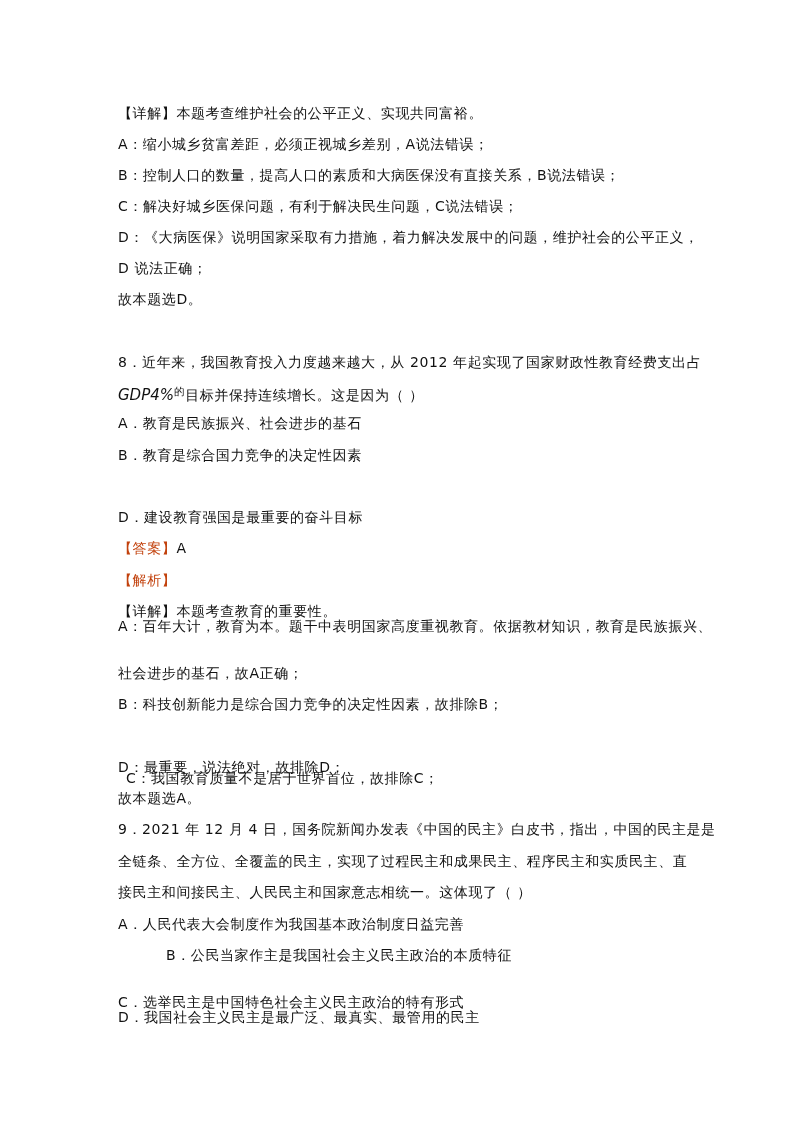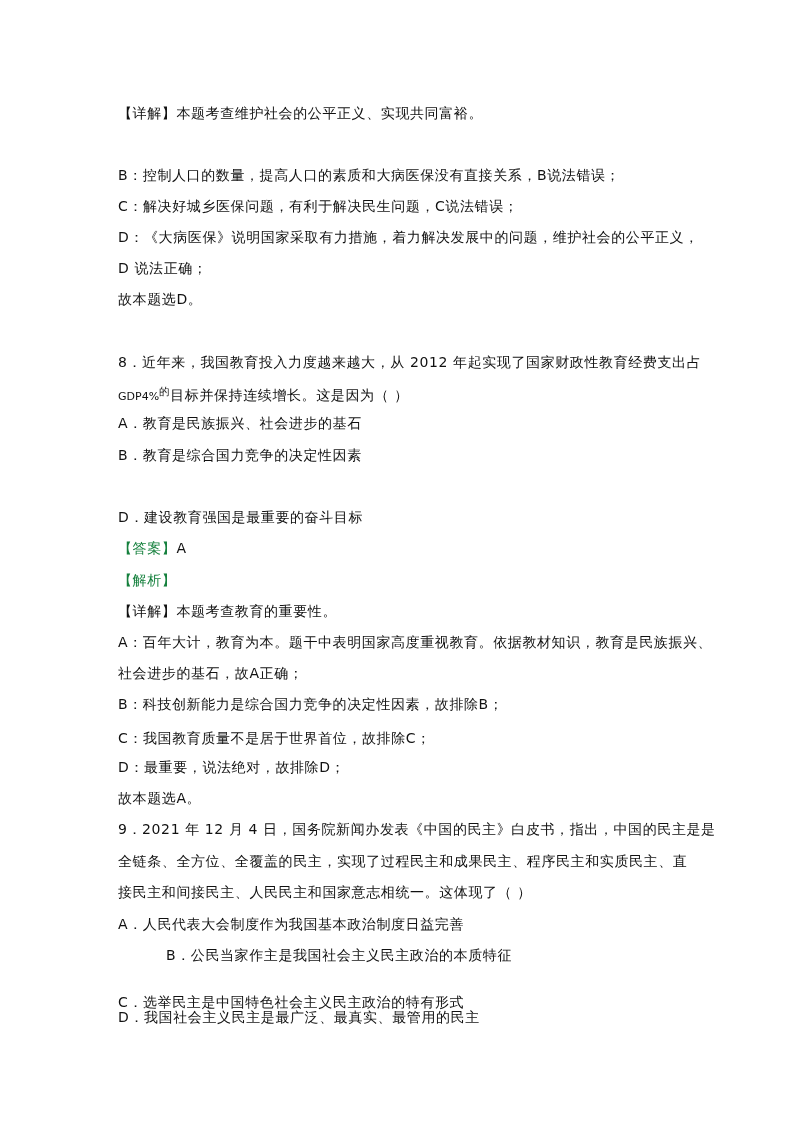--- a/index.html
+++ b/index.html
@@ -1,54 +1,55 @@
 <!DOCTYPE html>
 <html><head>
 <meta charset="utf-8">
 <style>
   html, body { margin: 0; padding: 0; background: #ffffff; }
   body { width: 794px; height: 1123px; position: relative; overflow: hidden;
          font-family: "DejaVu Sans", "Liberation Sans", sans-serif; color: #000; }
   .page { position: absolute; left: 0; top: 0; width: 672px; height: 1123px; background: #fff; }
   .line { position: absolute; left: 118px; font-size: 14px; line-height: 18px;
           white-space: nowrap; letter-spacing: 0.6px; color: #111; }
-  .blue { color: #15803d; }
-  .small { font-size: 11px; letter-spacing: 0; }
+  .blue { color: #c2410c; }
+  .small { font-size: 15px; letter-spacing: 0; font-style: italic; }
   .sup { font-size: 10.5px; position: relative; top: -5px; }
 </style>
 </head>
 <body>
 
 <div class="page">
 
   <div class="line" style="top:104px;">【详解】本题考查维护社会的公平正义、实现共同富裕。</div>
+  <div class="line" style="top:135px;">A：缩小城乡贫富差距，必须正视城乡差别，A说法错误；</div>
   <div class="line" style="top:166px;">B：控制人口的数量，提高人口的素质和大病医保没有直接关系，B说法错误；</div>
   <div class="line" style="top:197px;">C：解决好城乡医保问题，有利于解决民生问题，C说法错误；</div>
   <div class="line" style="top:228px;">D：《大病医保》说明国家采取有力措施，着力解决发展中的问题，维护社会的公平正义，</div>
   <div class="line" style="top:259px;">D 说法正确；</div>
   <div class="line" style="top:290px;">故本题选D。</div>
 
   <div class="line" style="top:353px;">8．近年来，我国教育投入力度越来越大，从 2012 年起实现了国家财政性教育经费支出占</div>
   <div class="line" style="top:386px;">
     <span class="small">GDP4%</span><span class="sup">的</span><span>目标并保持连续增长。这是因为（  ）</span>
   </div>
   <div class="line" style="top:414px;">A．教育是民族振兴、社会进步的基石</div>
   <div class="line" style="top:446px;">B．教育是综合国力竞争的决定性因素</div>
   <div class="line" style="top:508px;">D．建设教育强国是最重要的奋斗目标</div>
 
   <div class="line" style="top:539px;">
     <span class="blue">【答案】</span><span>A</span>
   </div>
   <div class="line blue" style="top:571px;">【解析】</div>
 
   <div class="line" style="top:602px;">【详解】本题考查教育的重要性。</div>
-  <div class="line" style="top:633px;">A：百年大计，教育为本。题干中表明国家高度重视教育。依据教材知识，教育是民族振兴、</div>
+  <div class="line" style="top:617px;">A：百年大计，教育为本。题干中表明国家高度重视教育。依据教材知识，教育是民族振兴、</div>
   <div class="line" style="top:664px;">社会进步的基石，故A正确；</div>
   <div class="line" style="top:695px;">B：科技创新能力是综合国力竞争的决定性因素，故排除B；</div>
-  <div class="line" style="top:729px;">C：我国教育质量不是居于世界首位，故排除C；</div>
+  <div class="line" style="top:769px;margin-left:8px;">C：我国教育质量不是居于世界首位，故排除C；</div>
   <div class="line" style="top:758px;">D：最重要，说法绝对，故排除D；</div>
   <div class="line" style="top:789px;">故本题选A。</div>
 
   <div class="line" style="top:820px;">9．2021 年 12 月 4 日，国务院新闻办发表《中国的民主》白皮书，指出，中国的民主是是</div>
   <div class="line" style="top:852px;">全链条、全方位、全覆盖的民主，实现了过程民主和成果民主、程序民主和实质民主、直</div>
   <div class="line" style="top:883px;">接民主和间接民主、人民民主和国家意志相统一。这体现了（  ）</div>
   <div class="line" style="top:915px;">A．人民代表大会制度作为我国基本政治制度日益完善</div>
   <div class="line" style="top:946px;margin-left:48px;">B．公民当家作主是我国社会主义民主政治的本质特征</div>
   <div class="line" style="top:977px;margin-top:16px;">C．选举民主是中国特色社会主义民主政治的特有形式</div>
   <div class="line" style="top:1008px;">D．我国社会主义民主是最广泛、最真实、最管用的民主</div>

